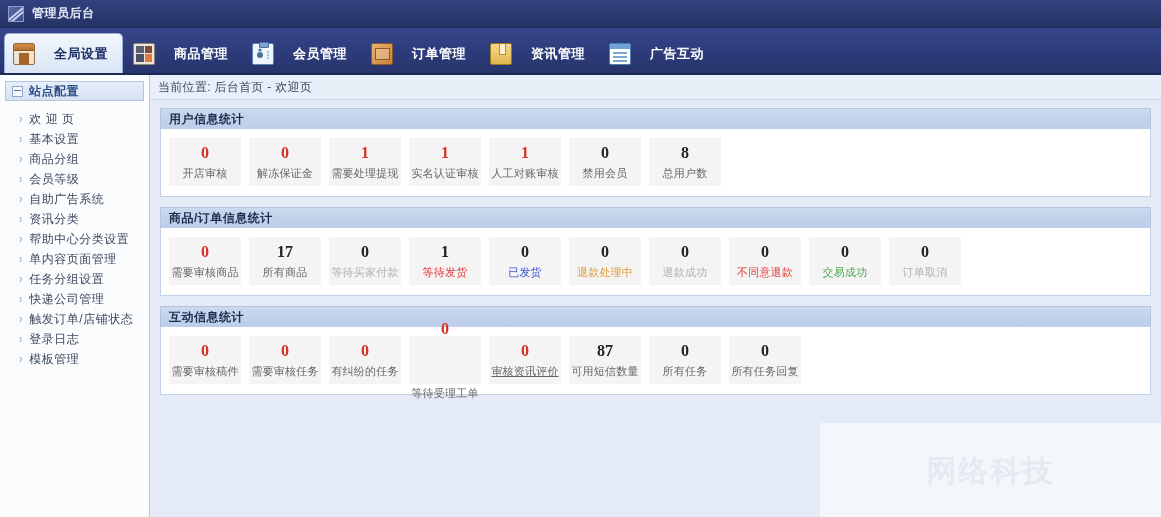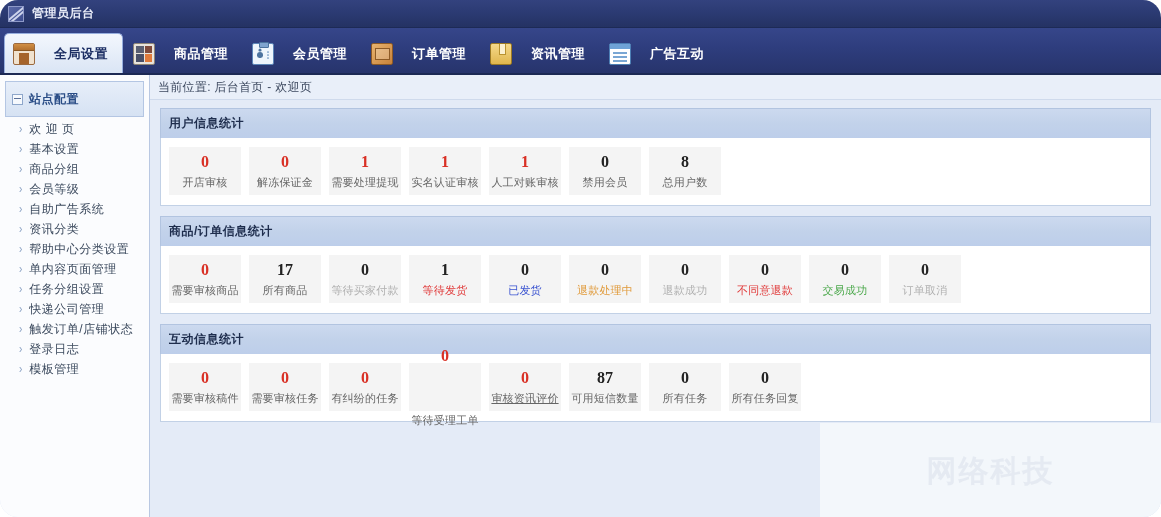--- a/index.html
+++ b/index.html
@@ -14,21 +14,20 @@
     font-family: "Liberation Sans", "DejaVu Sans", sans-serif;
     font-size: 12px;
     color: #333;
   }
   .app {
     position: relative;
     width: 1161px;
     height: 517px;
     background: #e8eef8;
     overflow: hidden;
-    border-radius: 18px;
   }
 
   
   .titlebar {
     height: 28px;
     background: linear-gradient(to bottom, #33427e 0%, #2b3a72 50%, #243263 100%);
     display: flex;
     align-items: center;
     padding-left: 8px;
     box-sizing: border-box;
@@ -185,28 +184,28 @@
   
   .sidebar {
     width: 150px;
     flex: none;
     background: #fbfcfe;
     border-right: 1px solid #b9c8e2;
     box-sizing: border-box;
     padding: 6px 5px 0 5px;
   }
   .side-header {
-    height: 36px;
+    height: 20px;
     background: linear-gradient(to bottom,#e7eef9,#d6e2f3);
     border: 1px solid #b4c6e3;
     box-sizing: border-box;
     display: flex;
     align-items: center;
     padding-left: 6px;
-    margin-bottom: 0;
+    margin-bottom: 6px;
   }
   .side-header .minus-box {
     width: 9px; height: 9px;
     border: 1px solid #8ea7cb;
     background: #f6f9fd;
     position: relative;
     margin-right: 6px;
     flex: none;
   }
   .side-header .minus-box::after {
@@ -244,21 +243,21 @@
     padding-left: 8px;
     color:#3e4a60;
     font-size:12px;
     background:#e9eff9;
     border-bottom:1px solid #cfdaec;
     letter-spacing:.3px;
   }
   .panels { padding: 8px 10px 0 10px; }
   .panel { margin-bottom: 10px; }
   .panel-head {
-    height: 30px;
+    height: 21px;
     background: linear-gradient(to bottom,#ccd9ef 0%,#c2d2ea 50%,#bdceea 100%);
     border: 1px solid #b2c4e0;
     border-bottom: none;
     box-sizing: border-box;
     display:flex;align-items:center;
     padding-left:8px;
   }
   .panel-head .ph-label {
     font-size:12px;font-weight:bold;color:#1e2d4d;letter-spacing:.5px;
   }

